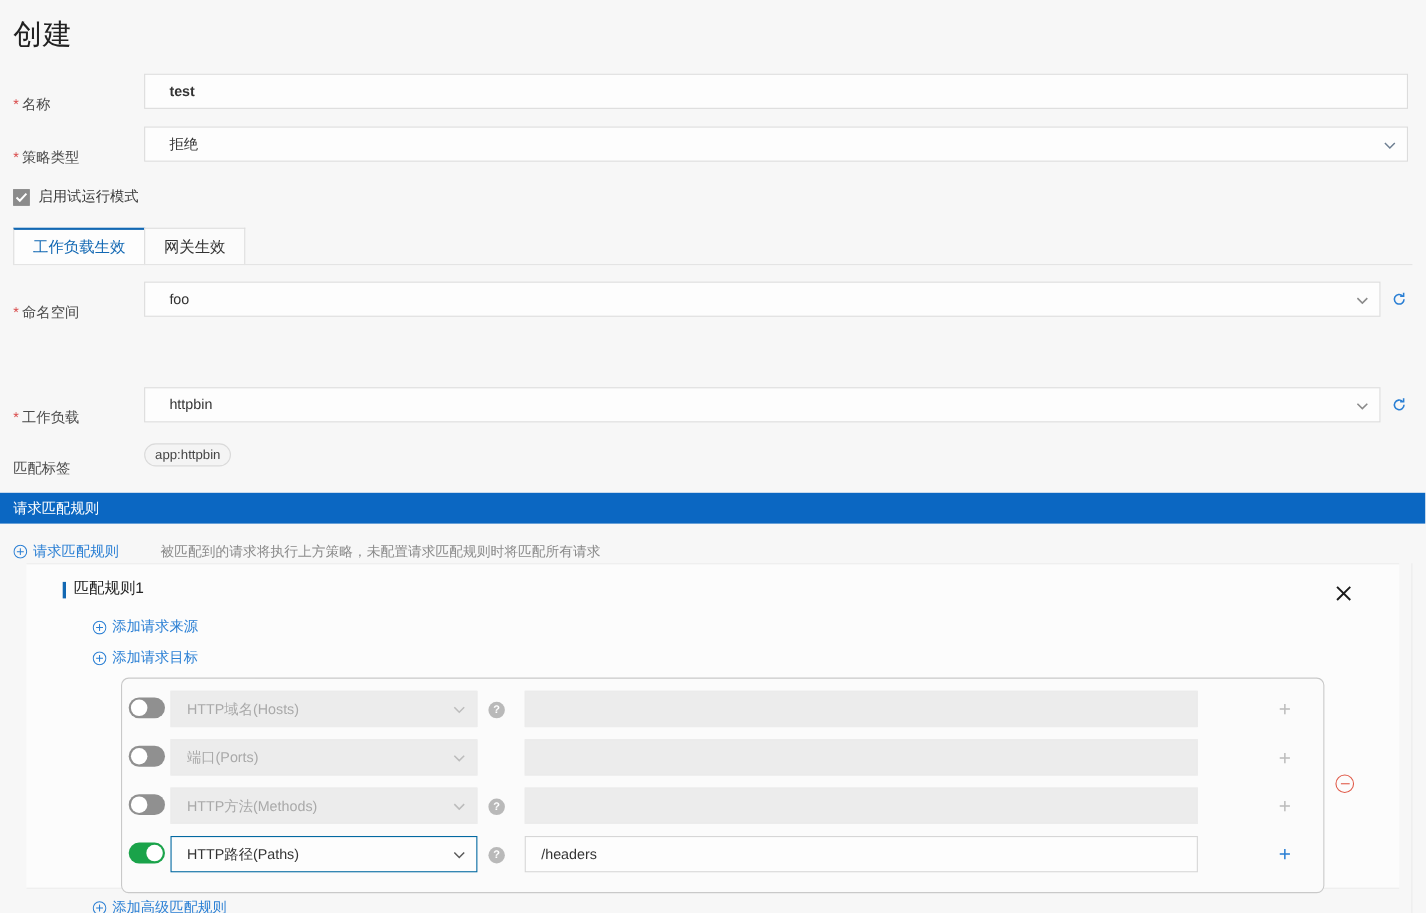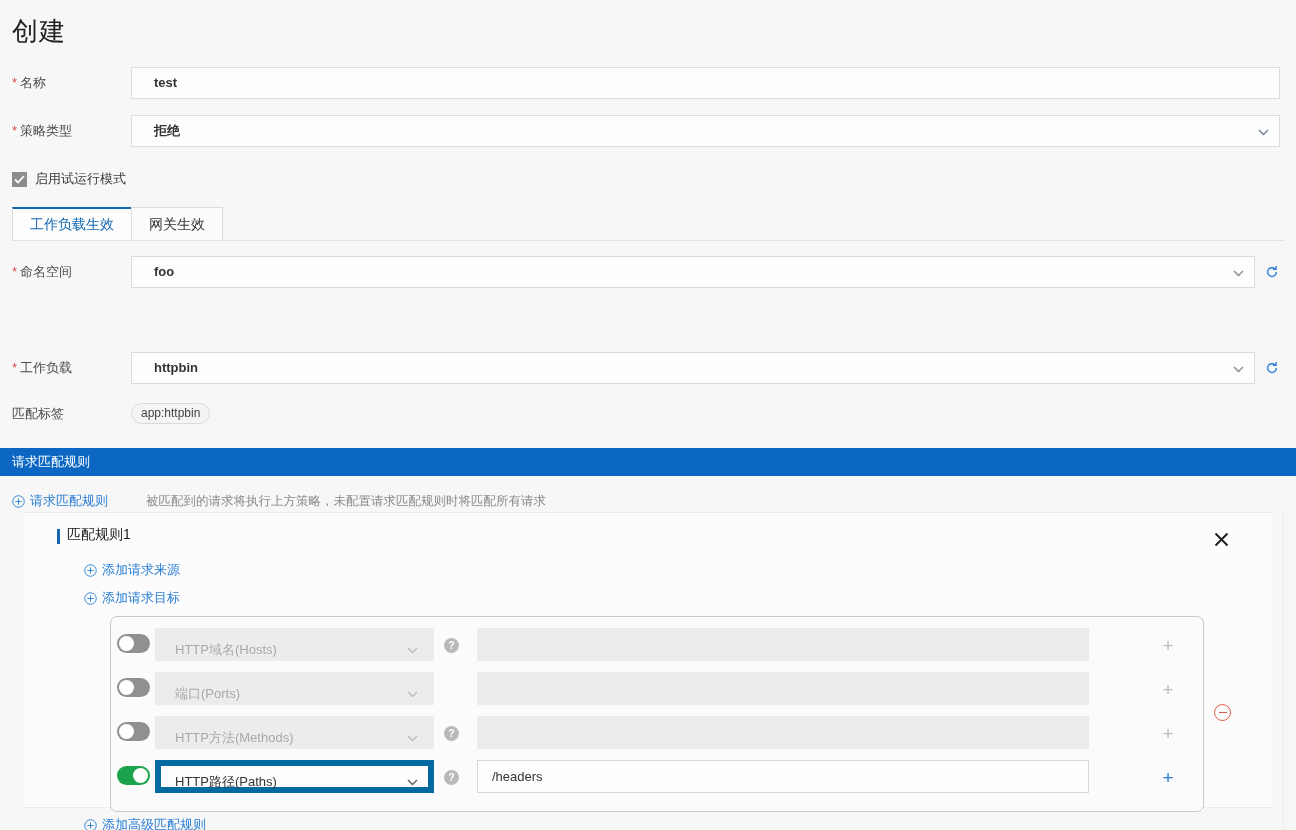--- a/index.html
+++ b/index.html
@@ -24,42 +24,42 @@
     font-size: 26px;
     color: #222;
     letter-spacing: 1px;
   }
 
   
   .form-row { position: absolute; left: 0; width: 1296px; height: 32px; }
   .f-label {
     position: absolute;
     left: 12px;
-    top: 0;
+    top: 12px;
     height: 32px;
     line-height: 32px;
     font-size: 13px;
     color: #4a4a4a;
     white-space: nowrap;
   }
   .req-star { color: #d94c4c; margin-right: 3px; font-size: 13px; }
 
   .f-input {
     position: absolute;
     height: 32px;
     background: #fdfdfd;
     border: 1px solid #dcdcdc;
     font-size: 13px;
     color: #333;
     line-height: 30px;
     padding-left: 22px;
     overflow: hidden;
     white-space: nowrap;
   }
-  .f-input.select { padding-right: 44px; font-weight: bold; }
+  .f-input.select { padding-right: 44px; }
   .chev {
     position: absolute;
     right: 9px; top: 0;
     height: 32px; width: 14px;
     display: flex; align-items: center; justify-content: center;
   }
   .chev svg { display: block; }
 
   .refresh-btn {
     position: absolute;
@@ -216,21 +216,21 @@
     border-radius: 50%;
     background: #fff;
   }
   .toggle.on { background: #1aa34a; }
   .toggle.on .knob { left: 16px; }
 
   .m-select {
     position: absolute;
     left: 44px; top: 5px;
     width: 279px; height: 33px;
-    border: 6px solid #0369a1;
+    border: 1px solid #0369a1;
     background: #fdfdfd;
     font-size: 13px;
     line-height: 31px;
     padding-left: 14px;
     color: #333;
   }
   .m-select.disabled {
     background: #ececec;
     border-color: #ececec;
     color: #a9a9a9;

